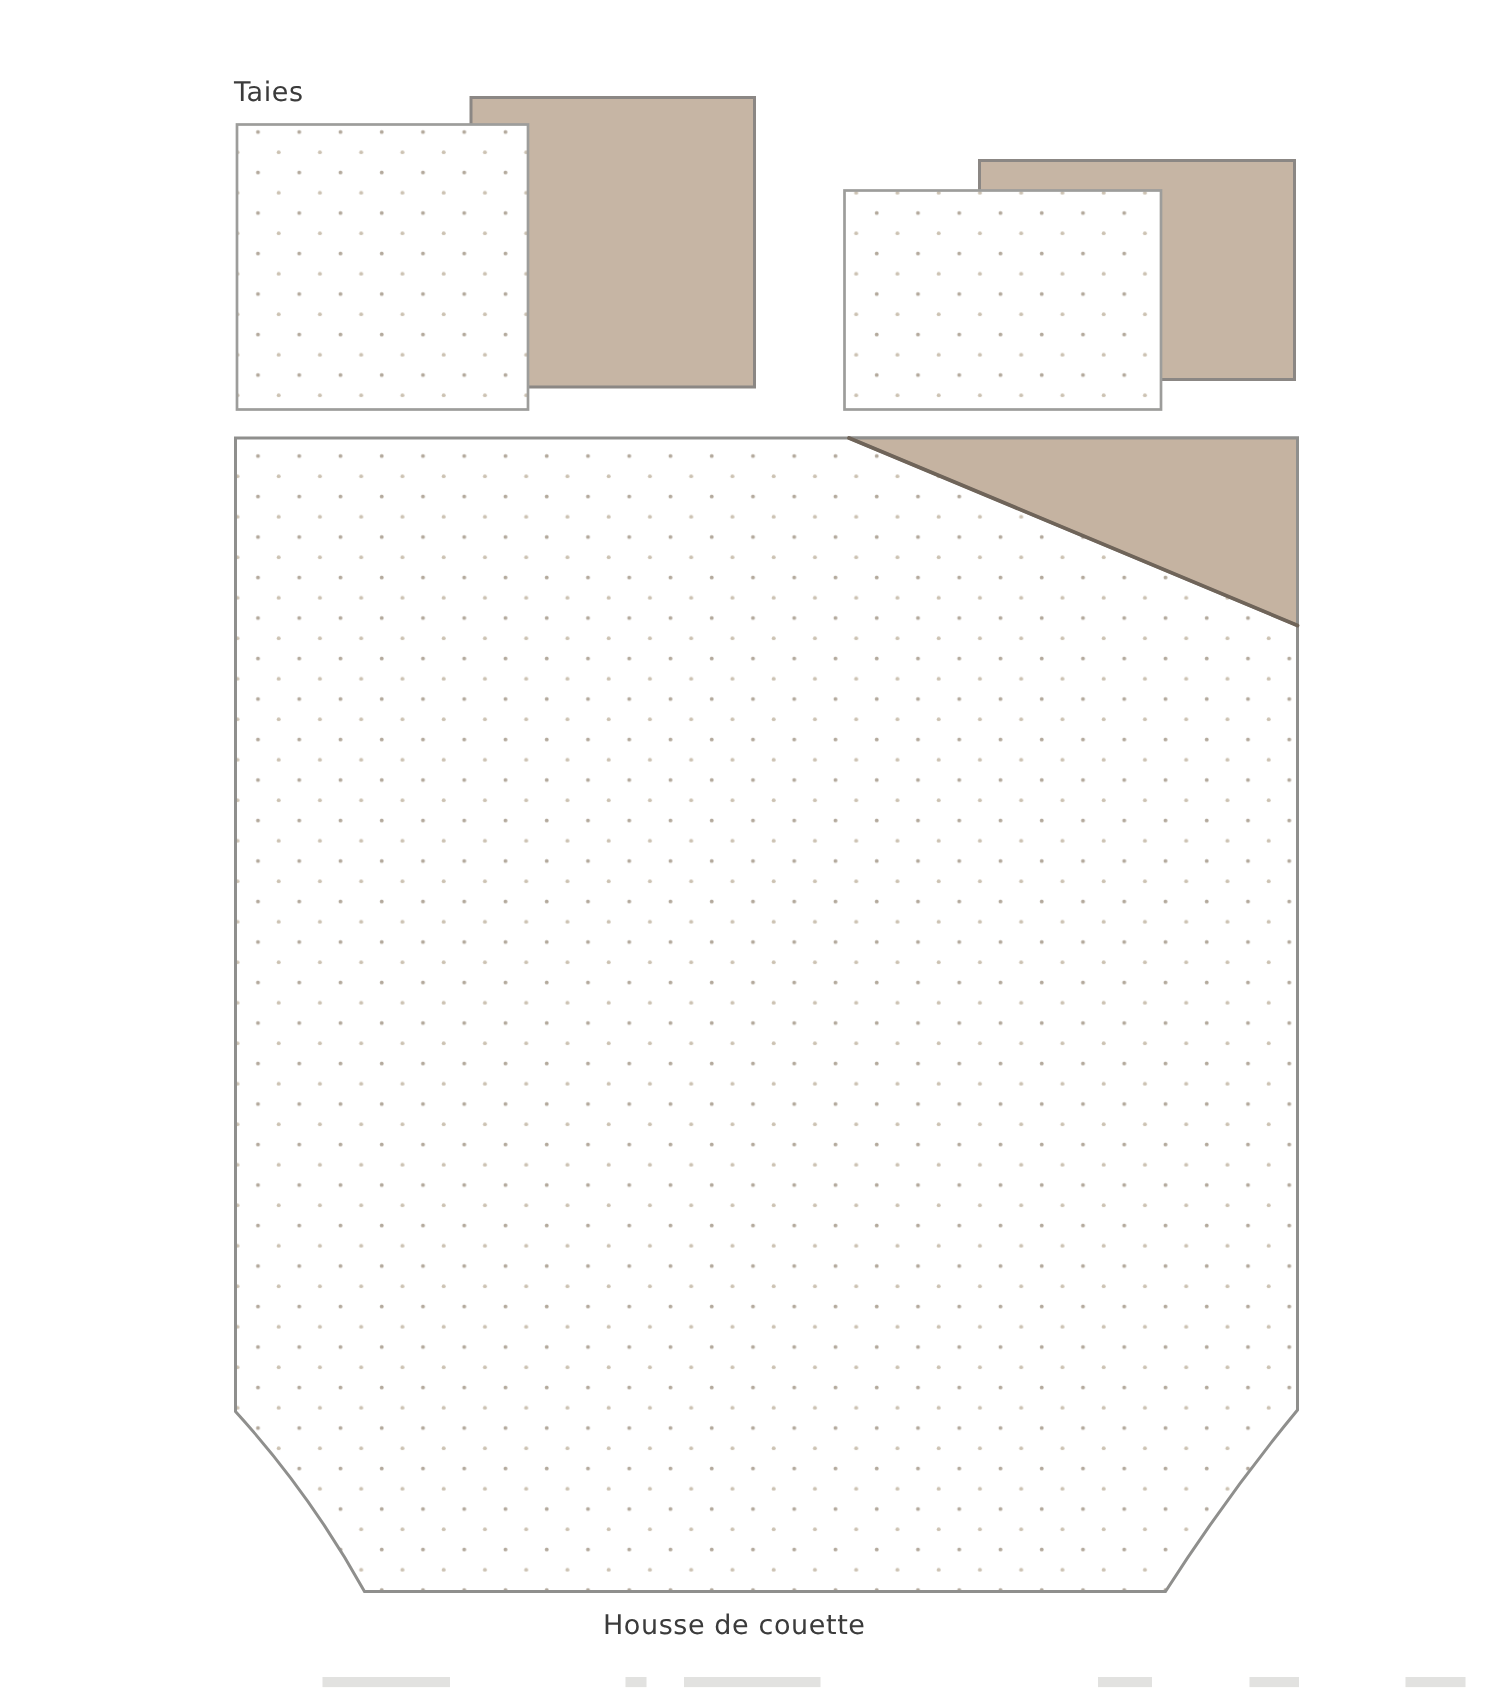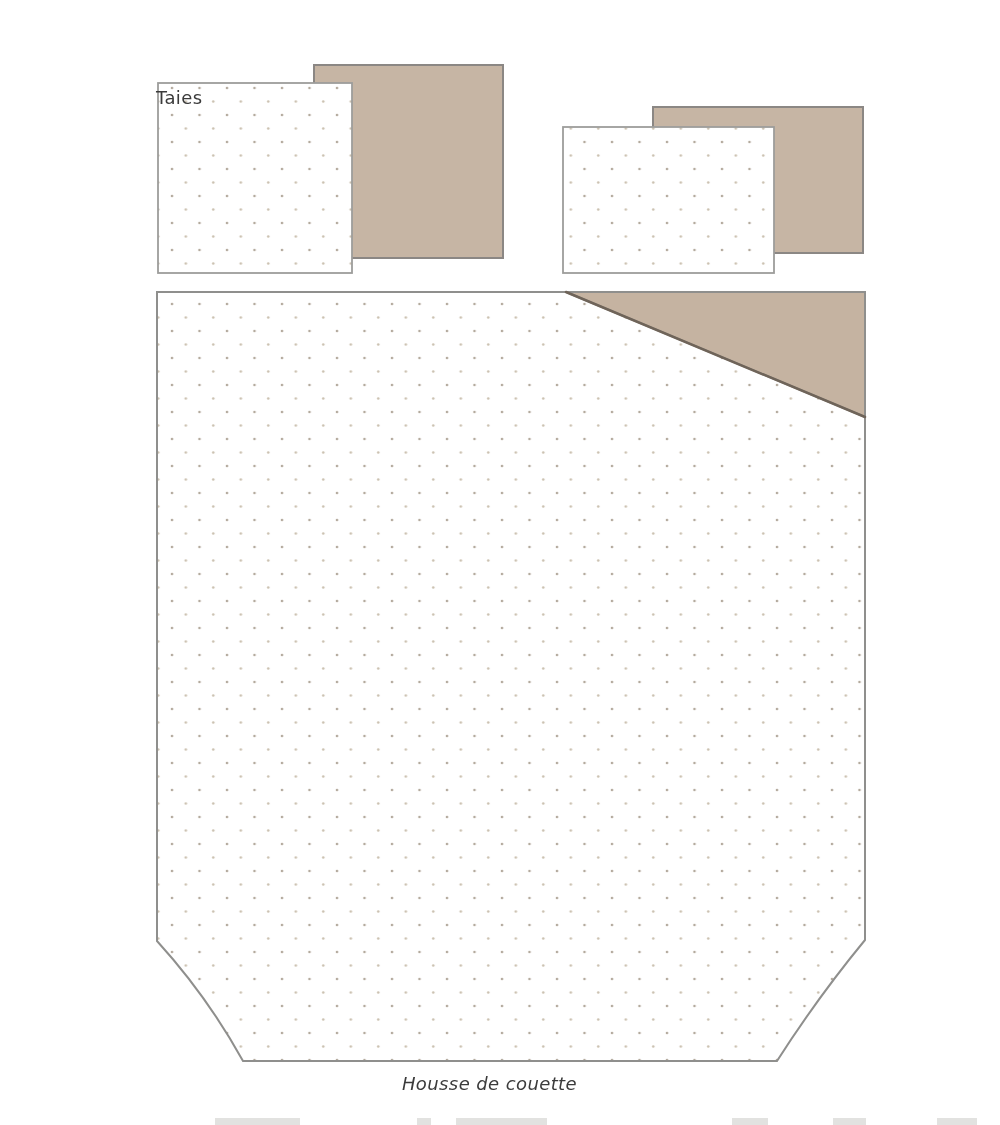--- a/index.html
+++ b/index.html
@@ -23,28 +23,26 @@
   .label {
     position: absolute;
     color: #3b3b3b;
     font-size: 18px;
     letter-spacing: 0.4px;
     white-space: nowrap;
   }
   .label-taies {
     left: 156px;
     top: 51px;
-    margin-top: 36px;
   }
   .label-housse {
     left: 357px;
     top: 1073px;
     width: 265px;
     text-align: center;
-    font-style: italic;
   }
   
   .duvet-outline   { stroke: #8f8f8d; stroke-width: 2;   fill: url(#dots); }
   .pillow-outline  { stroke: #9d9d9b; stroke-width: 1.8; fill: url(#dots); }
   .back-outline    { stroke: #8b8784; stroke-width: 2; }
   .fold-outline    { stroke: #8f8f8d; stroke-width: 2; }
   .fold-hyp        { stroke-width: 2.5; stroke-linecap: round; }
   .fragment        { fill: #e2e2e0; }
 </style>
 </head>

